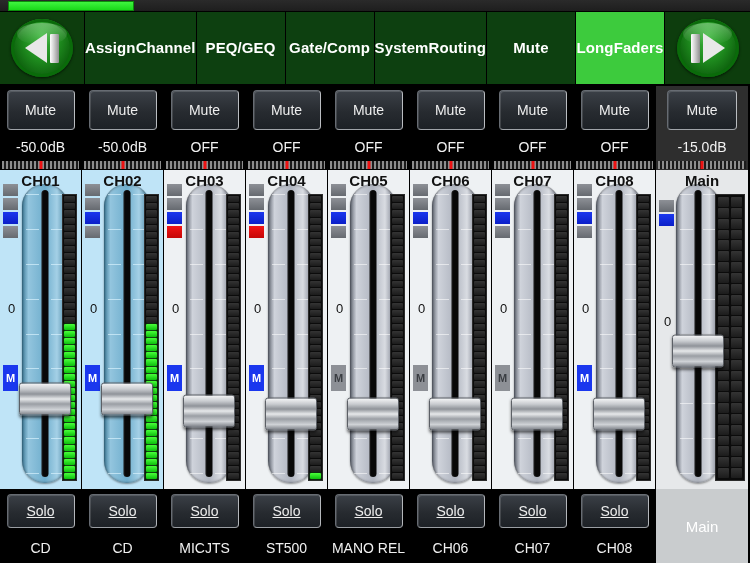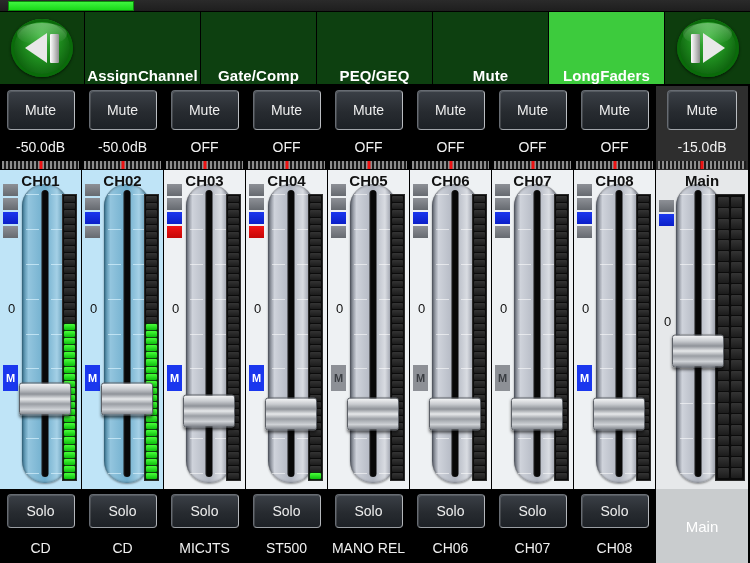--- a/index.html
+++ b/index.html
@@ -56,21 +56,21 @@
   .glyph { display:flex; align-items:center; gap:3px; position:relative; z-index:2; }
   .gbar { width:9px; height:29px; border-radius:1px;
     background:linear-gradient(90deg,#fff,#cfcfcf 45%,#8e8e8e); }
   .gtri-l { width:0;height:0;border-top:15px solid transparent;border-bottom:15px solid transparent;
     border-right:22px solid #e8e8e8; }
   .gtri-r { width:0;height:0;border-top:15px solid transparent;border-bottom:15px solid transparent;
     border-left:22px solid #e8e8e8; }
 
   .tab {
     flex:1; background:#0d4010;
-    display:flex; align-items:flex-end; justify-content:center;
+    display:flex; align-items:center; justify-content:center;
     text-align:center; font-size:15px; font-weight:bold;
     line-height:1.15; border-right:1px solid #000; color:#fff;
     letter-spacing:.1px;
   }
   .tab.active { background:#3dcb3d; color:#fff; }
 
   
   .strips { display:flex; height:477px; background:#000; }
   .chan {
     width:82px; border-right:1px solid #000;
@@ -177,20 +177,21 @@
 
   
   .solocell { height:44px; display:flex;align-items:center;justify-content:center; background:#000; }
   .solobtn {
     width:68px; height:34px; border-radius:4px;
     background:linear-gradient(#3b4047,#272b30 55%,#1d2126);
     border:1px solid #676c73; border-right-color:#b4b7bb; border-bottom-color:#9a9ea3;
     display:flex;align-items:center;justify-content:center;
     font-size:14px; color:#eee;
     box-shadow:inset 1px 1px 0 rgba(255,255,255,.14);
+    text-decoration:underline;
   }
   .namecell { height:30px; display:flex;align-items:center;justify-content:center;
     font-size:14px; color:#f0f0f0; background:#000; }
   .chan.main .namecell { height:74px; background:#c9ccce; color:#fff;
     font-size:15px; align-items:center; }
 </style>
 </head>
 <body>
 
 <div id="app">
@@ -207,22 +208,27 @@
             <div class="gbar"></div>
         </div>
       </div>
     </div>
     <div id="tabs-host" style="flex:1; display:flex;">
         <div class="tab">
           <span>Assign</span>
           <br>
           <span>Channel</span>
         </div>
+        <div class="tab">PEQ/GEQ</div>
         <div class="tab">Gate/Comp</div>
-        <div class="tab">PEQ/GEQ</div>
+        <div class="tab">
+          <span>System</span>
+          <br>
+          <span>Routing</span>
+        </div>
         <div class="tab">Mute</div>
         <div class="tab active">
           <span>Long</span>
           <br>
           <span>Faders</span>
         </div>
       </div>
     <div class="navbtn">
       <div class="round">
         <div class="glyph">

